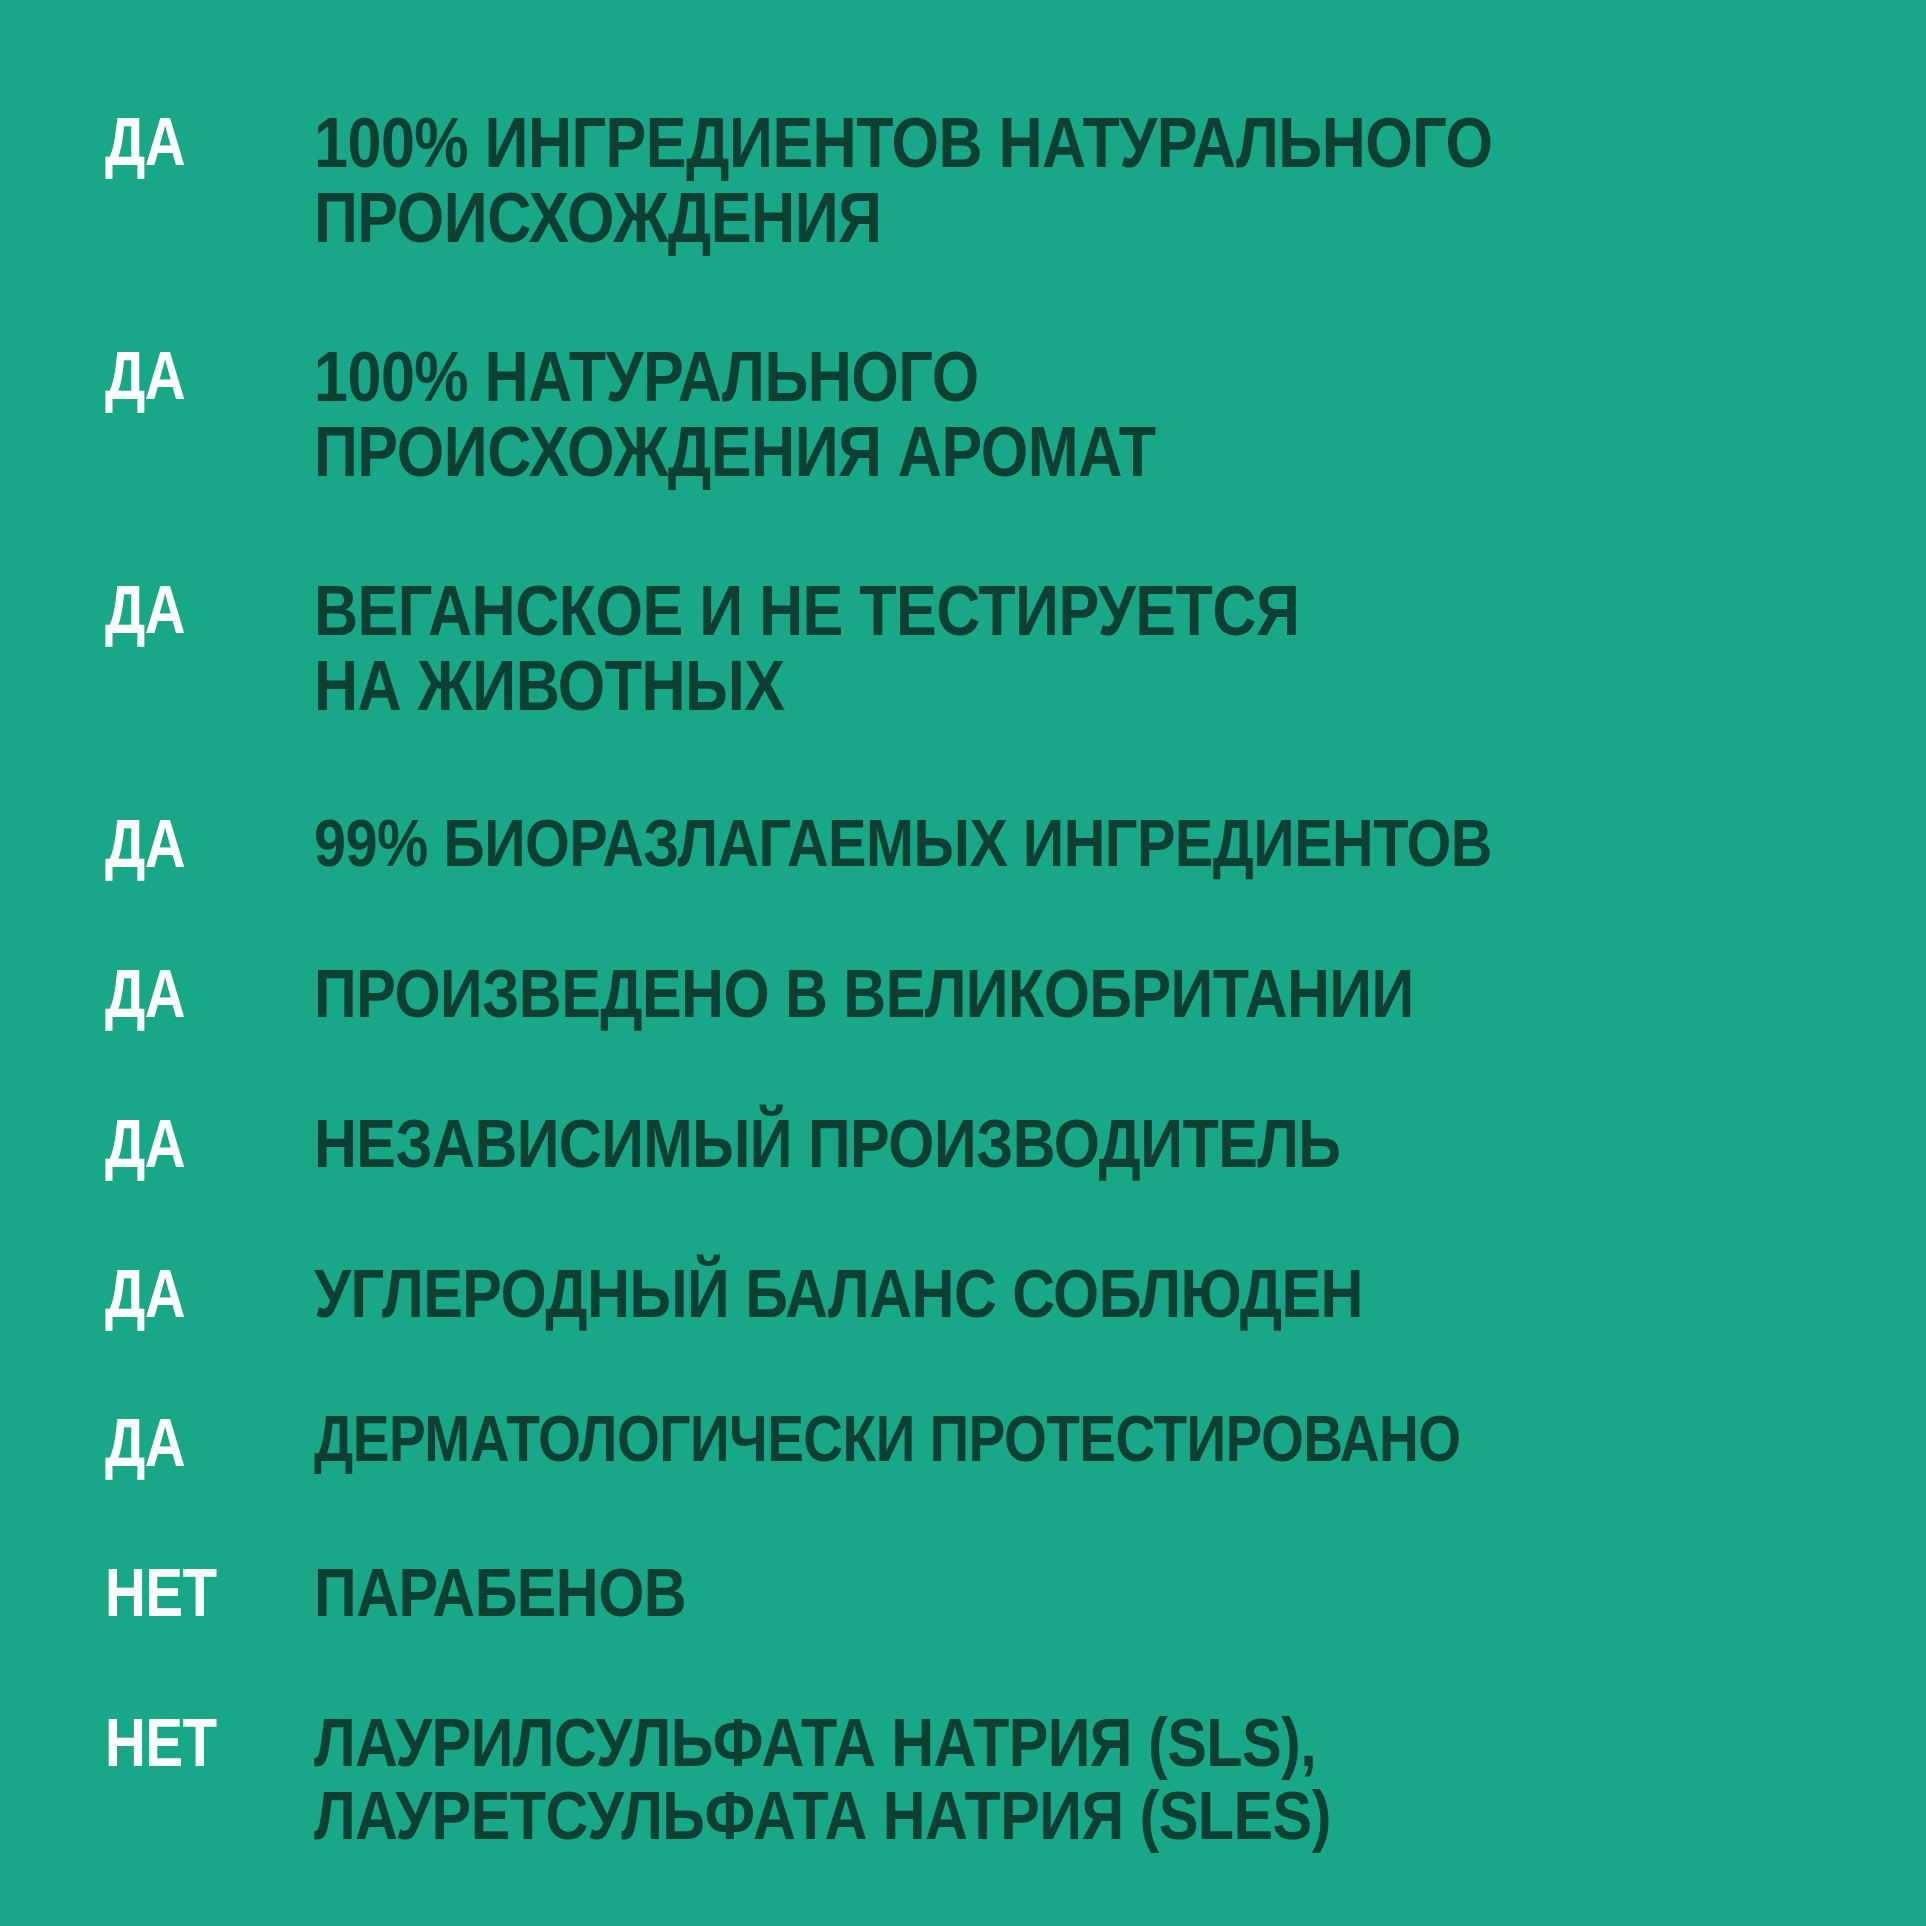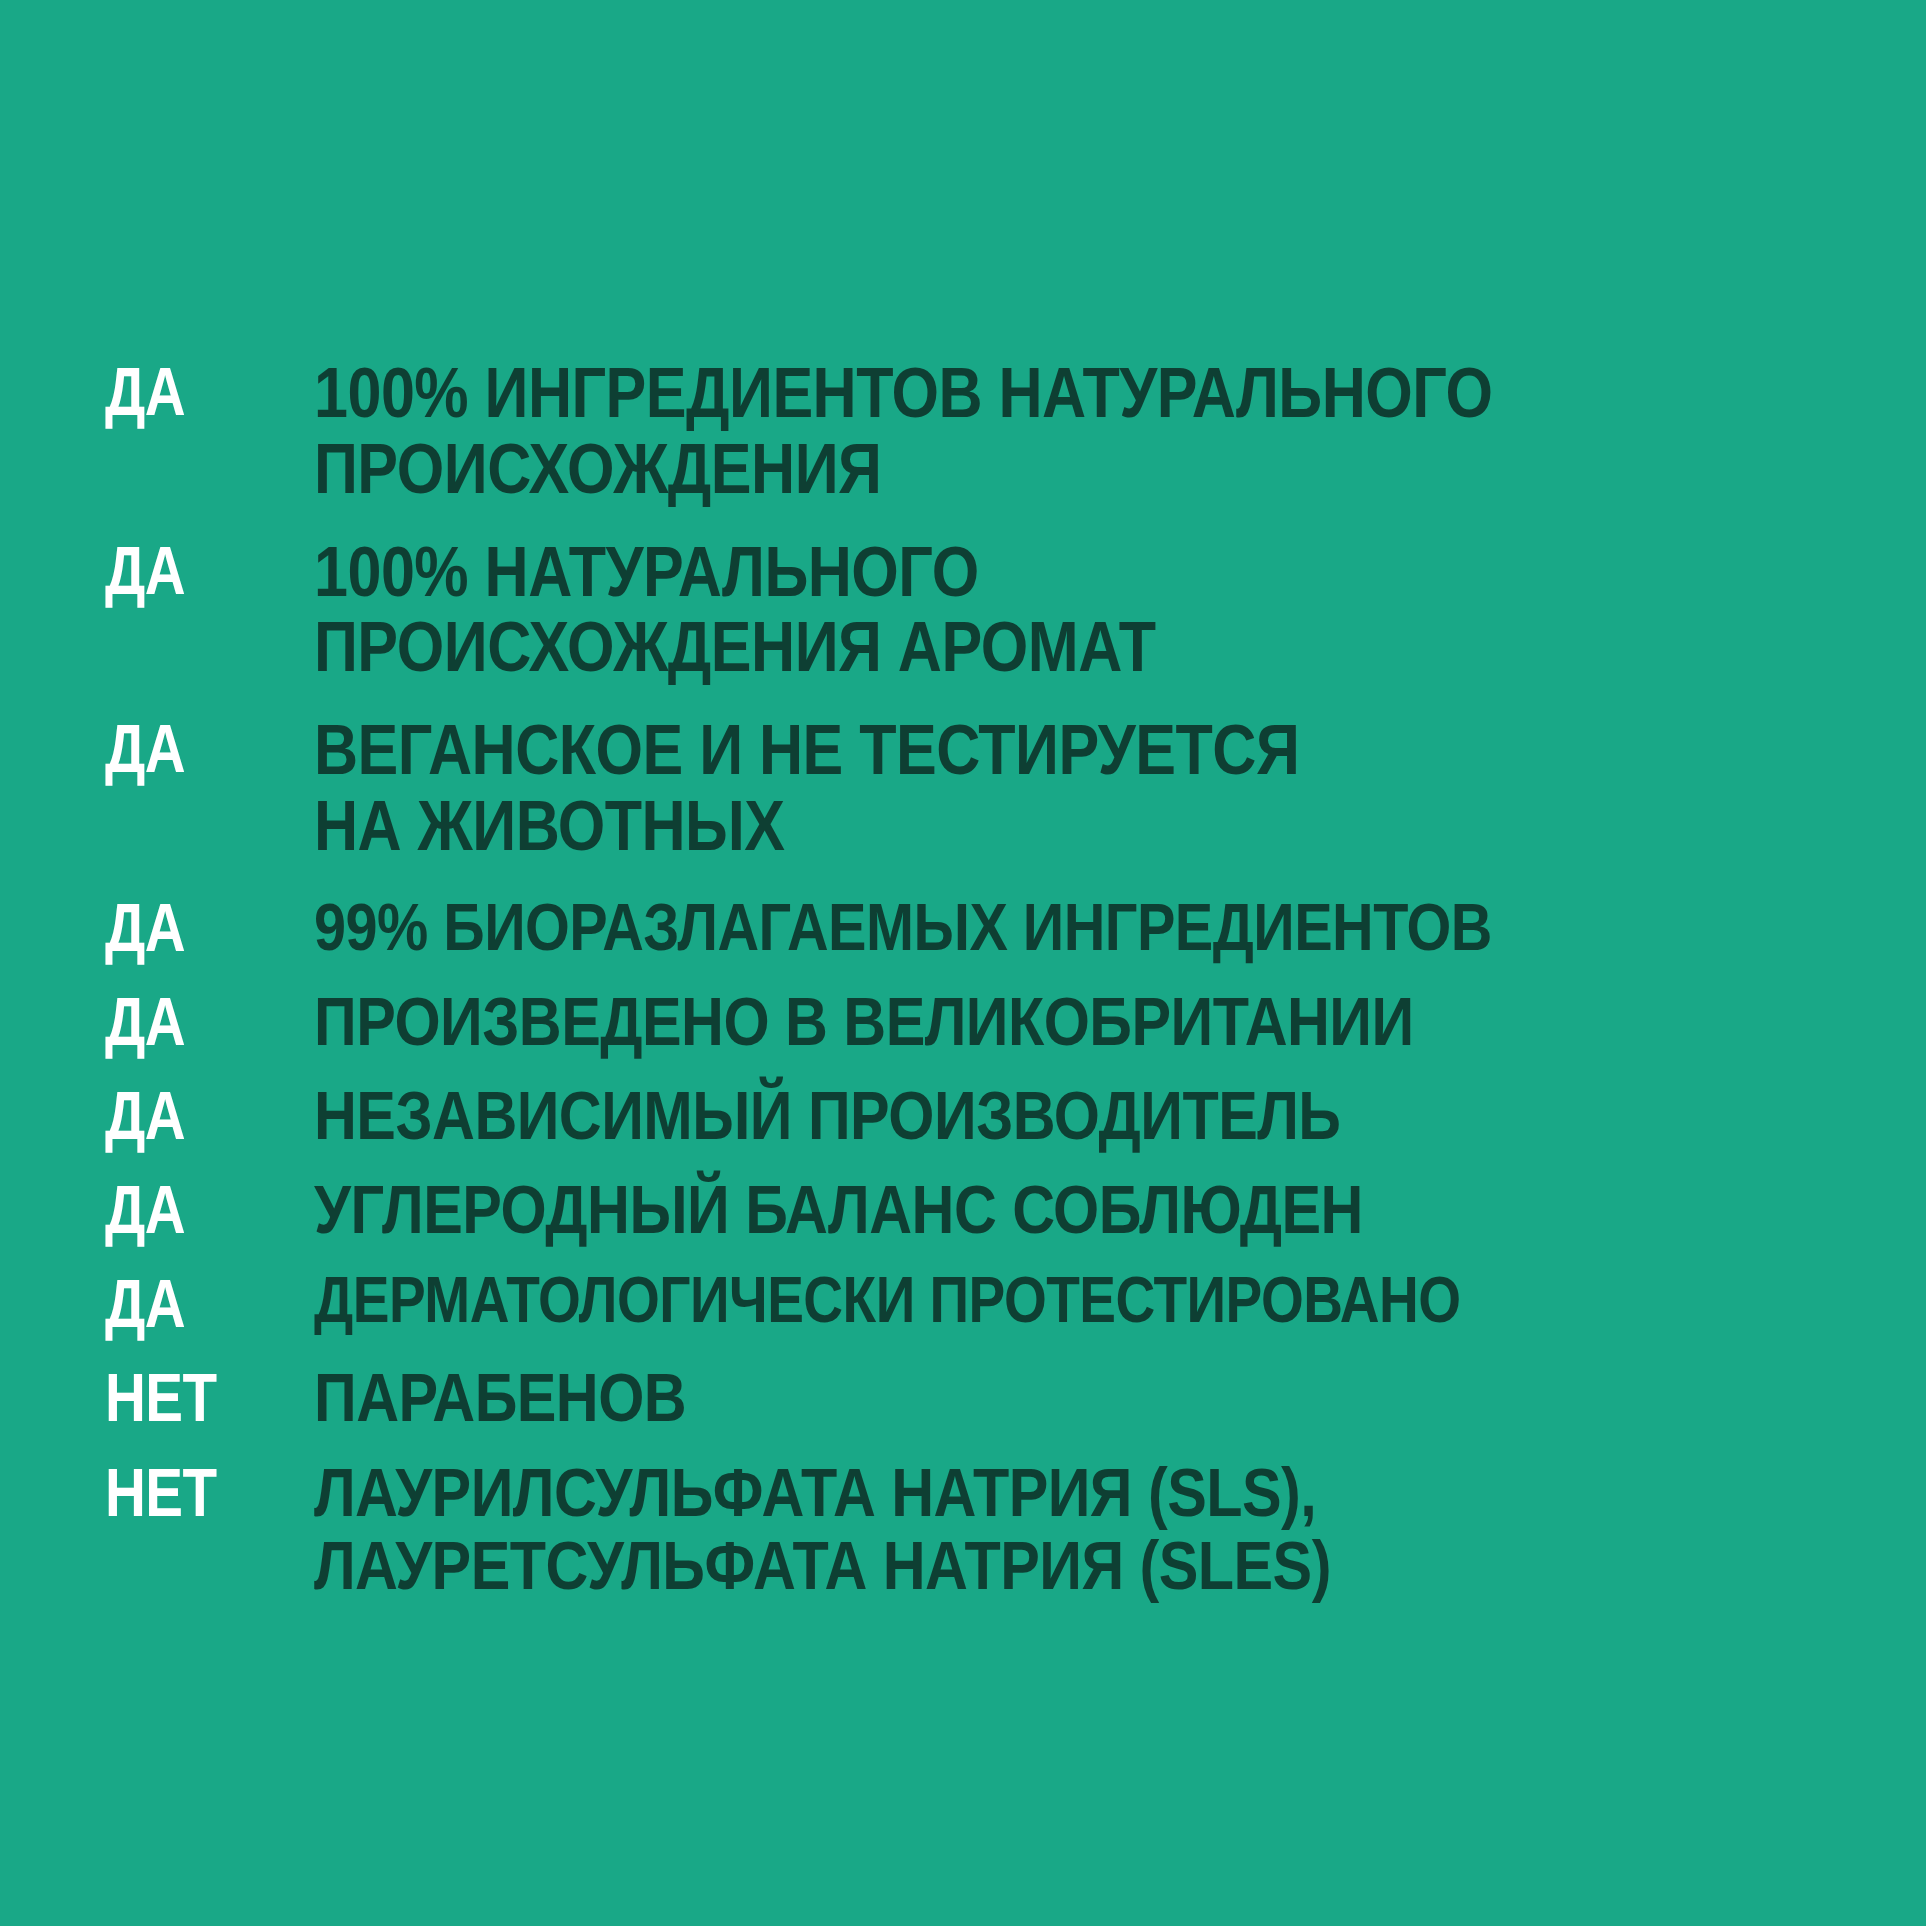--- a/index.html
+++ b/index.html
@@ -14,21 +14,21 @@
     overflow: hidden;
   }
 
   .claims-panel {
     box-sizing: border-box;
     width: 1926px;
     height: 1926px;
     padding: 105px 74px 74px 105px;
     display: flex;
     flex-direction: column;
-    justify-content: center;
+    justify-content: space-between;
   }
 
   .claim-row {
     display: flex;
     align-items: flex-start;
     margin-bottom: 21px;
   }
 
   .claim-marker {
     flex: 0 0 auto;

